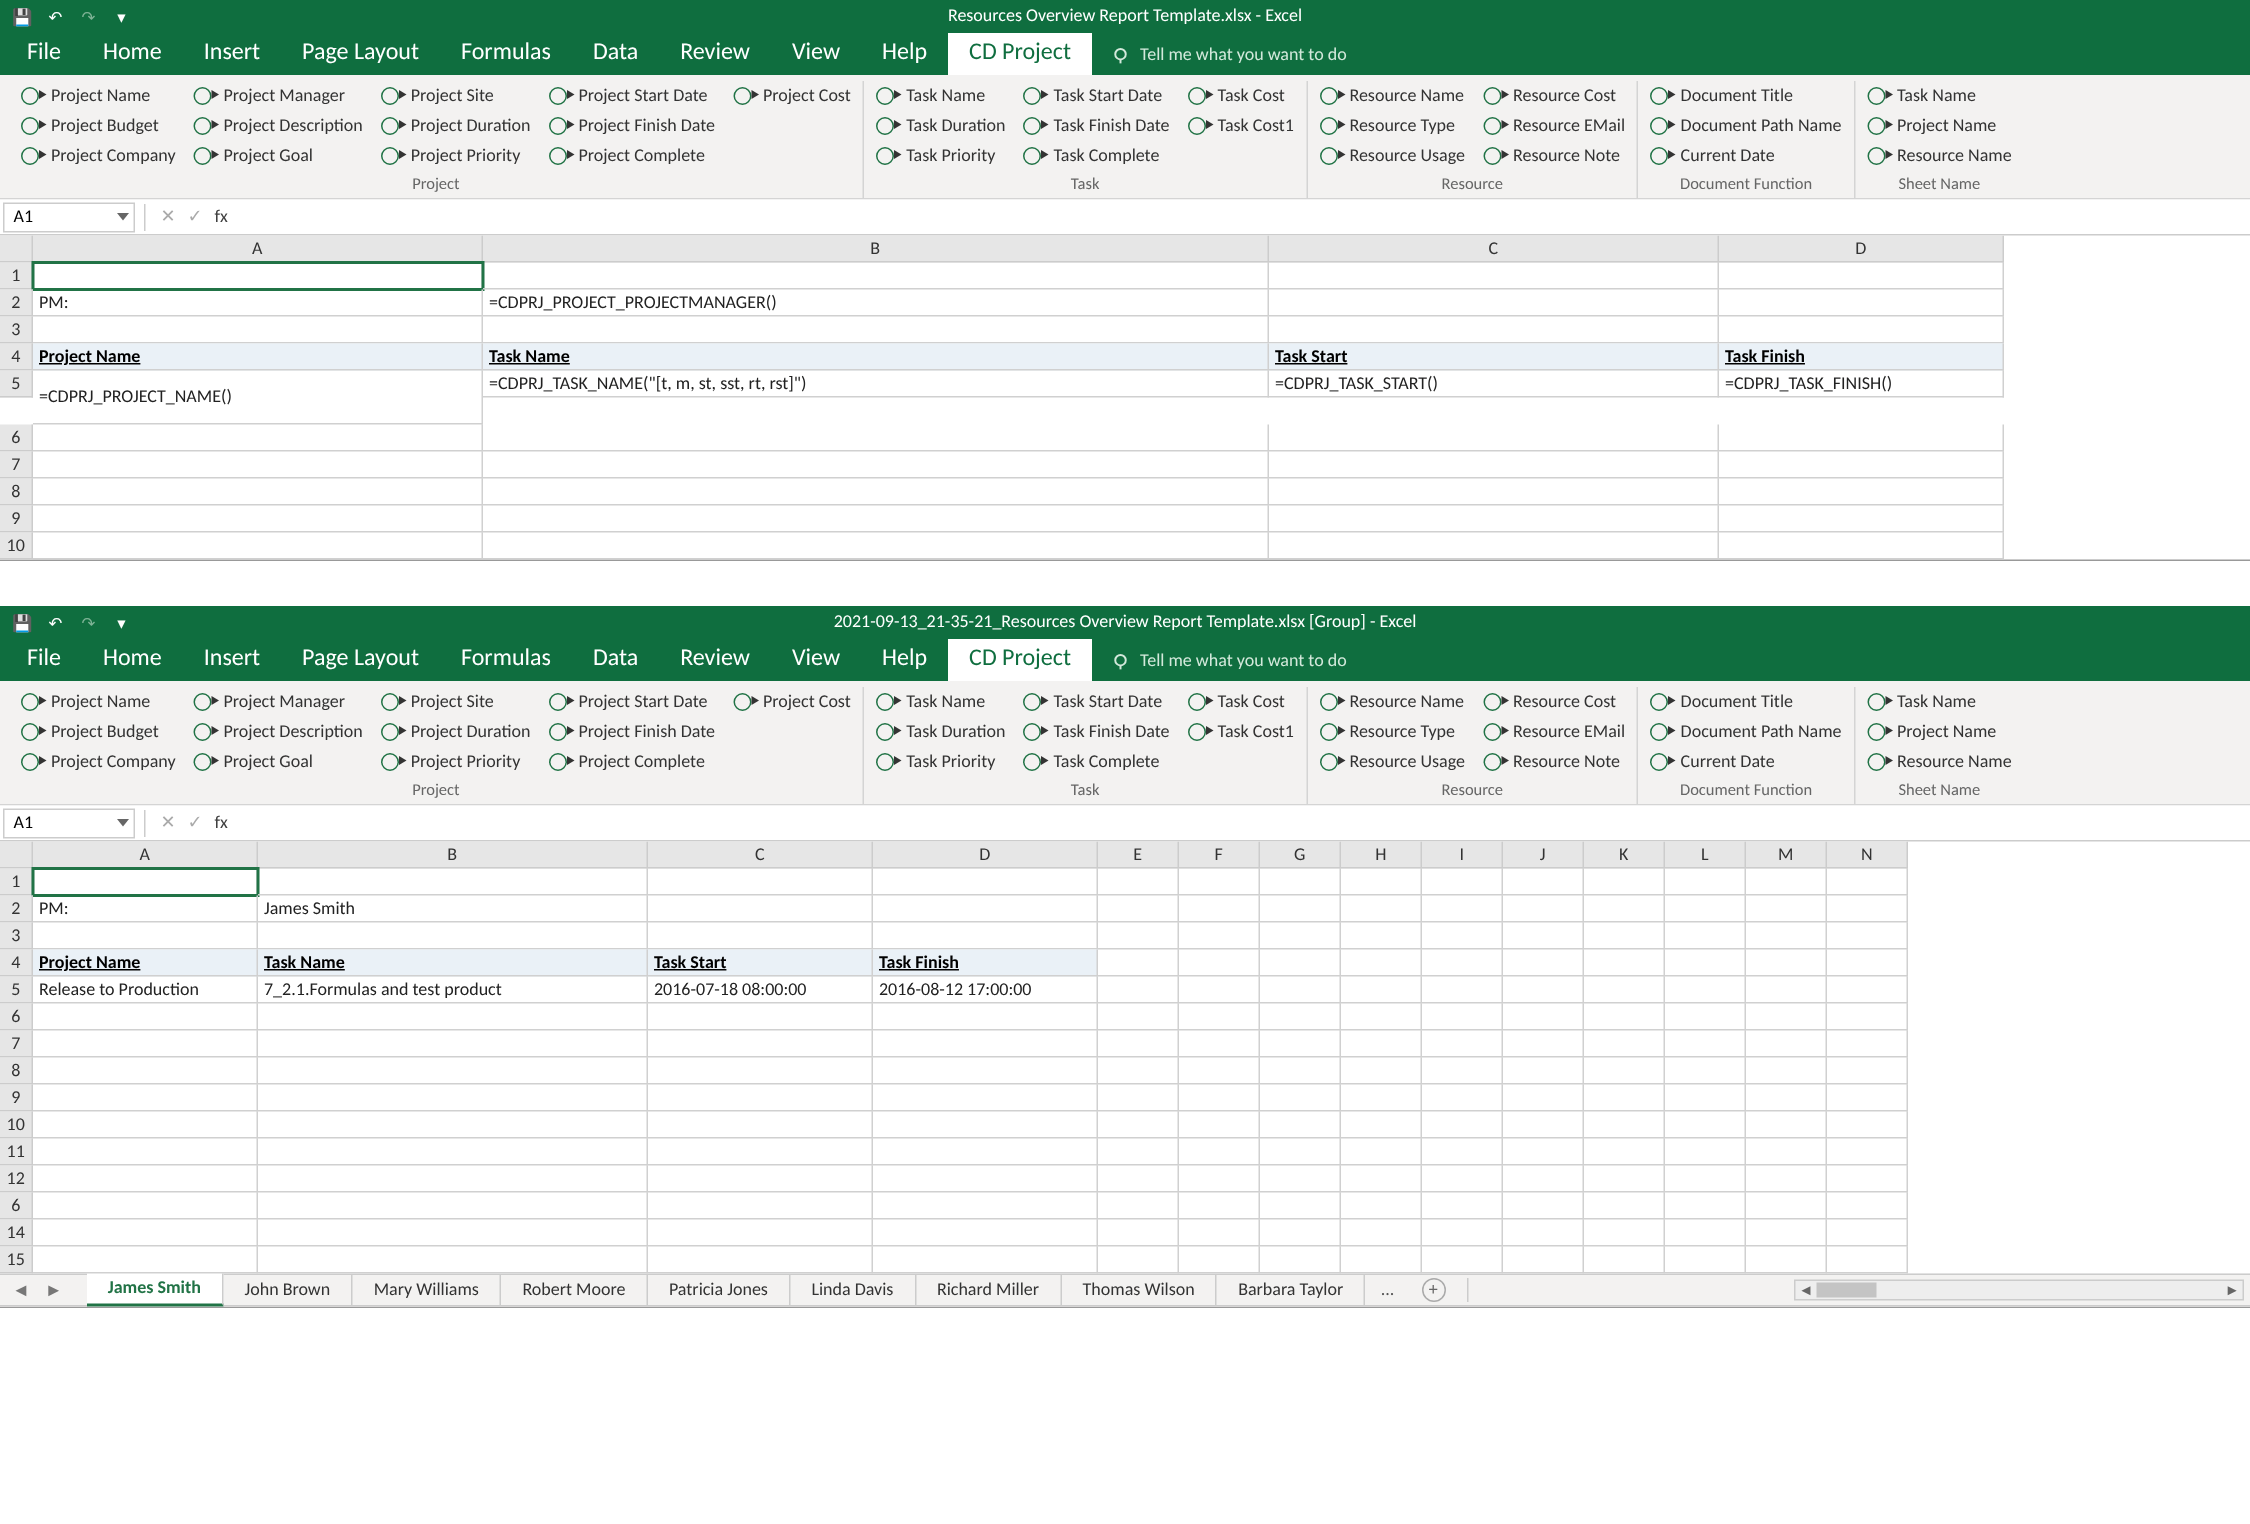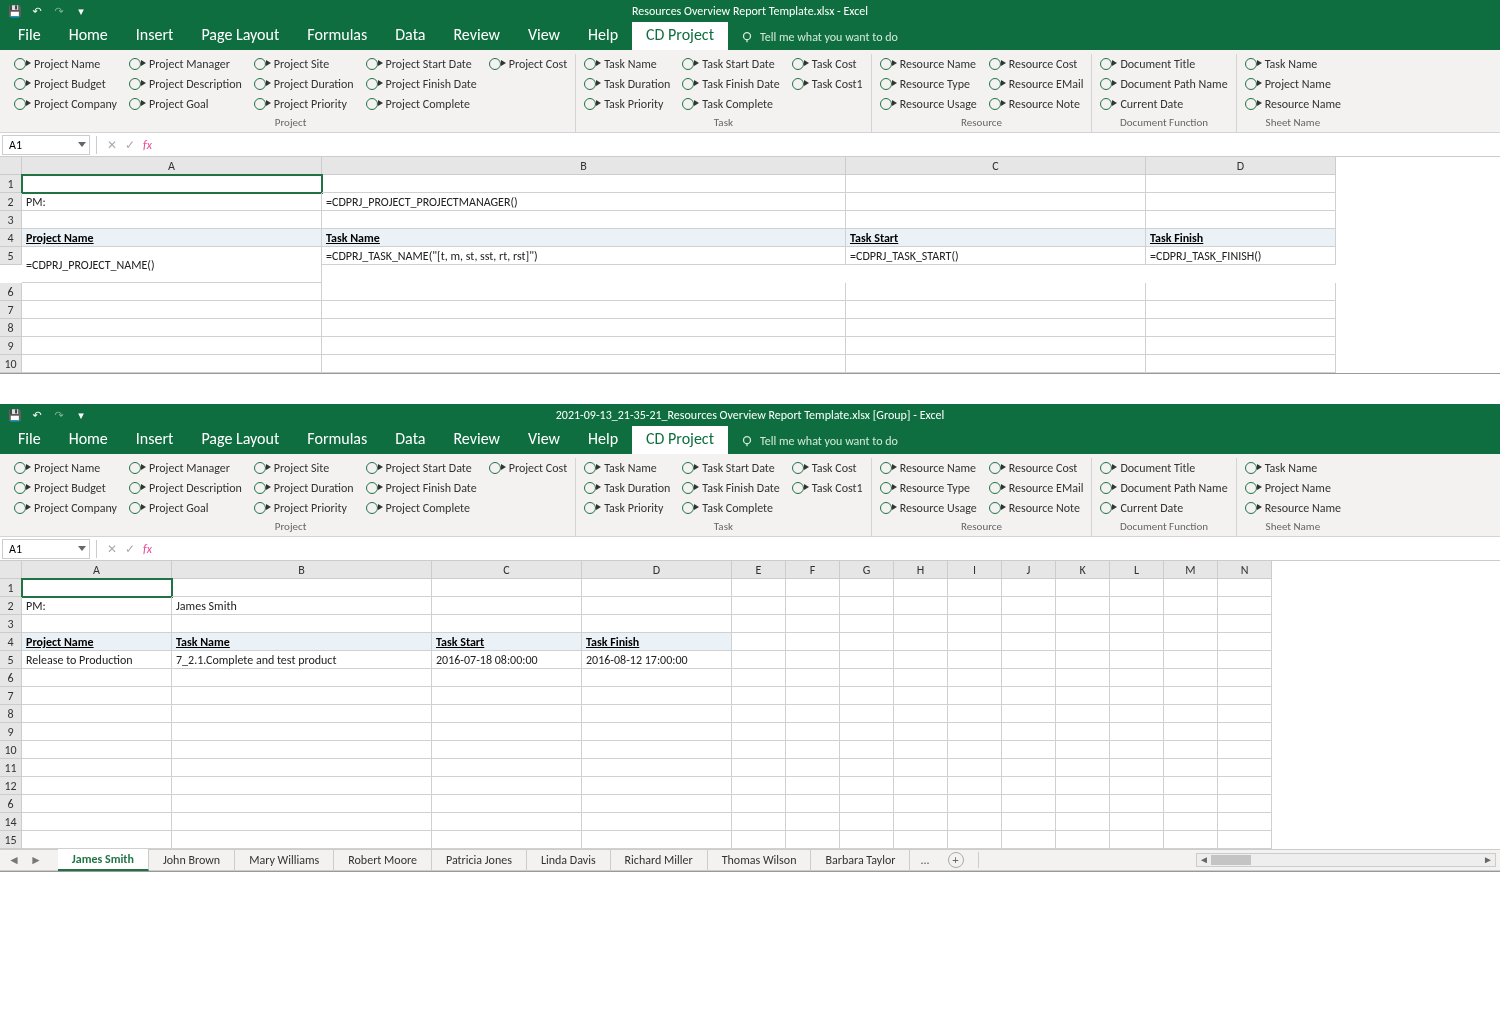--- a/index.html
+++ b/index.html
@@ -109,21 +109,21 @@
       margin-left: 2px;
       display: flex;
       align-items: center;
       padding-left: 6px;
       font-size: 12px;
       position: relative;
     }
     .name-box .dd { position: absolute; right: 3px; top: 6px; width: 0; height: 0; border-left: 4px solid transparent; border-right: 4px solid transparent; border-top: 5px solid #666; }
     .fb-sep { width: 1px; height: 18px; background: #ccc; margin: 0 6px; }
     .fb-icon { width: 18px; color: #aaa; text-align: center; cursor: pointer; }
-    .fx { font-style: italic; color: #ec4899; padding-left: 4px; }
+    .fx { color: #404040; padding-left: 4px; }
     .formula-input { flex: 1; height: 20px; padding-left: 6px; border: none; outline: none; }
 
     .sheet-wrap { position: relative; overflow: hidden; }
     .sheet { display: grid; }
     .colhdr, .rowhdr, .corner {
       background: #e6e6e6;
       border-right: 1px solid #ccc;
       border-bottom: 1px solid #ccc;
       text-align: center;
       font-size: 12px;
@@ -716,21 +716,21 @@
         <div class="cell" style="height: 18px;"></div>
         <div class="cell" style="height: 18px;"></div>
         <div class="cell" style="height: 18px;"></div>
         <div class="cell" style="height: 18px;"></div>
         <div class="cell" style="height: 18px;"></div>
         <div class="cell" style="height: 18px;"></div>
         <div class="cell" style="height: 18px;"></div>
         <div class="cell" style="height: 18px;"></div>
         <div class="rowhdr" style="height: 18px;">5</div>
         <div class="cell" style="height: 18px;">Release to Production</div>
-        <div class="cell" style="height: 18px;">7_2.1.Complete and test product</div>
+        <div class="cell" style="height: 18px;">7_2.1.Formulas and test product</div>
         <div class="cell" style="height: 18px;">2016-07-18 08:00:00</div>
         <div class="cell" style="height: 18px;">2016-08-12 17:00:00</div>
         <div class="cell" style="height: 18px;"></div>
         <div class="cell" style="height: 18px;"></div>
         <div class="cell" style="height: 18px;"></div>
         <div class="cell" style="height: 18px;"></div>
         <div class="cell" style="height: 18px;"></div>
         <div class="cell" style="height: 18px;"></div>
         <div class="cell" style="height: 18px;"></div>
         <div class="cell" style="height: 18px;"></div>

